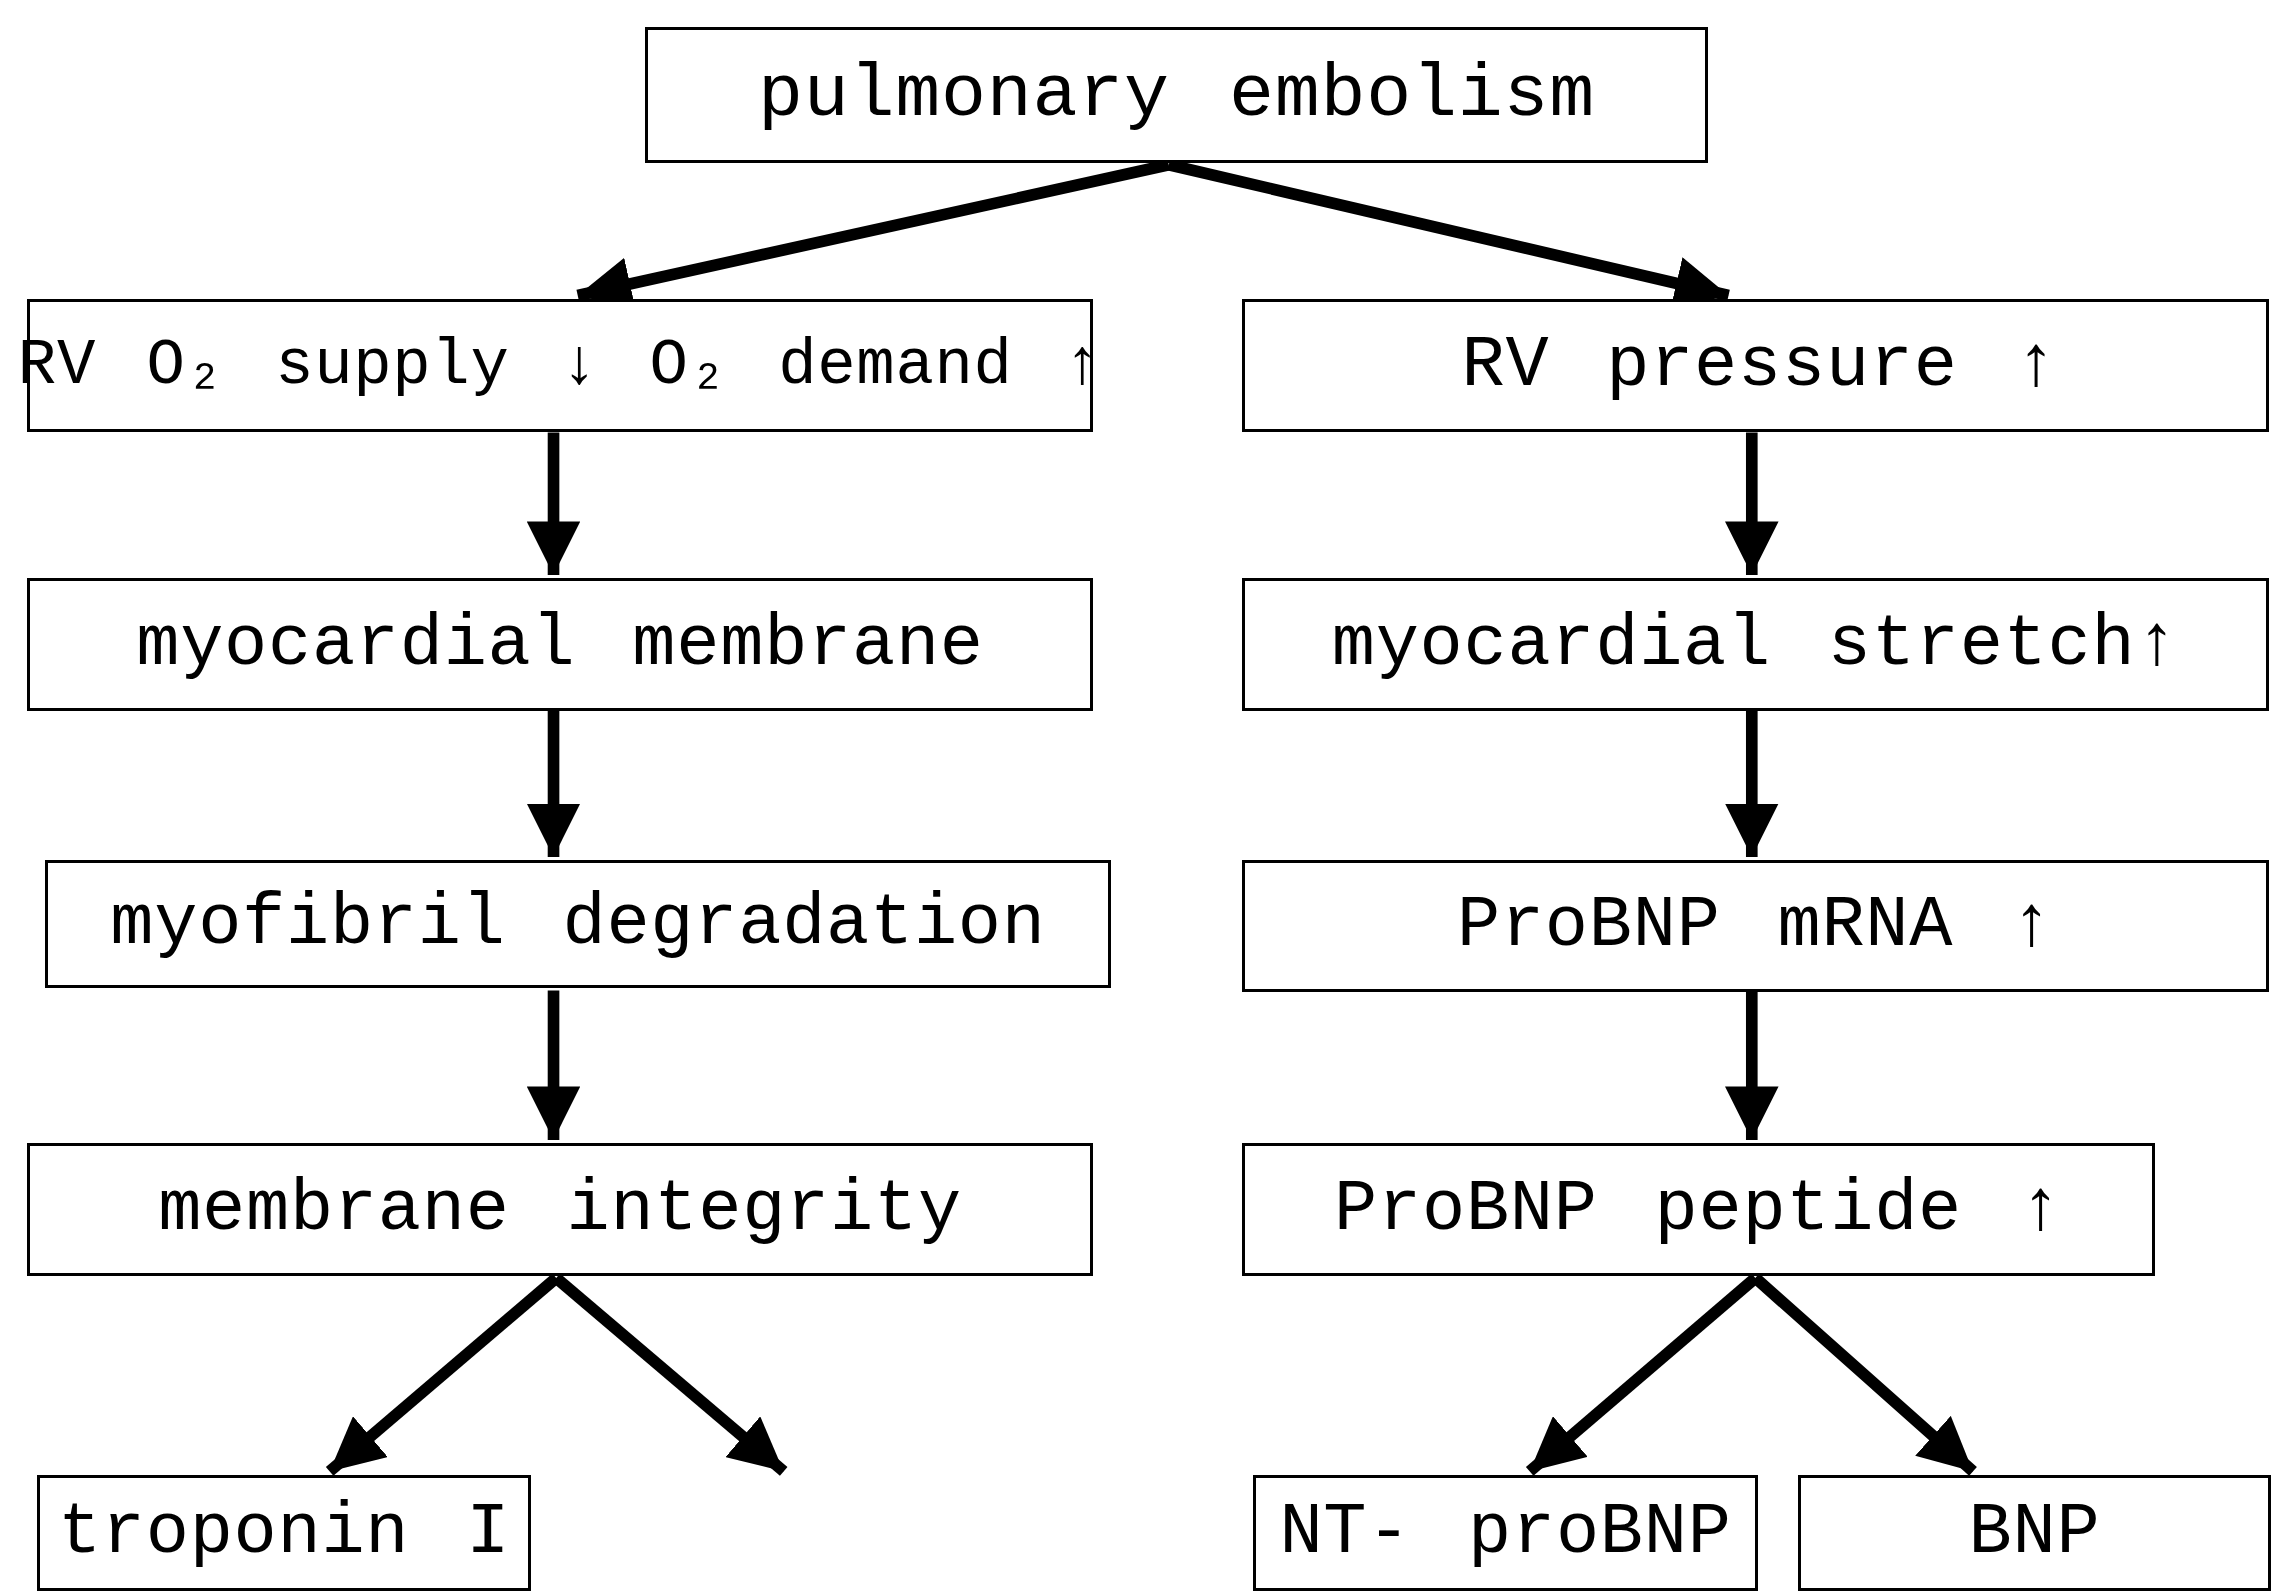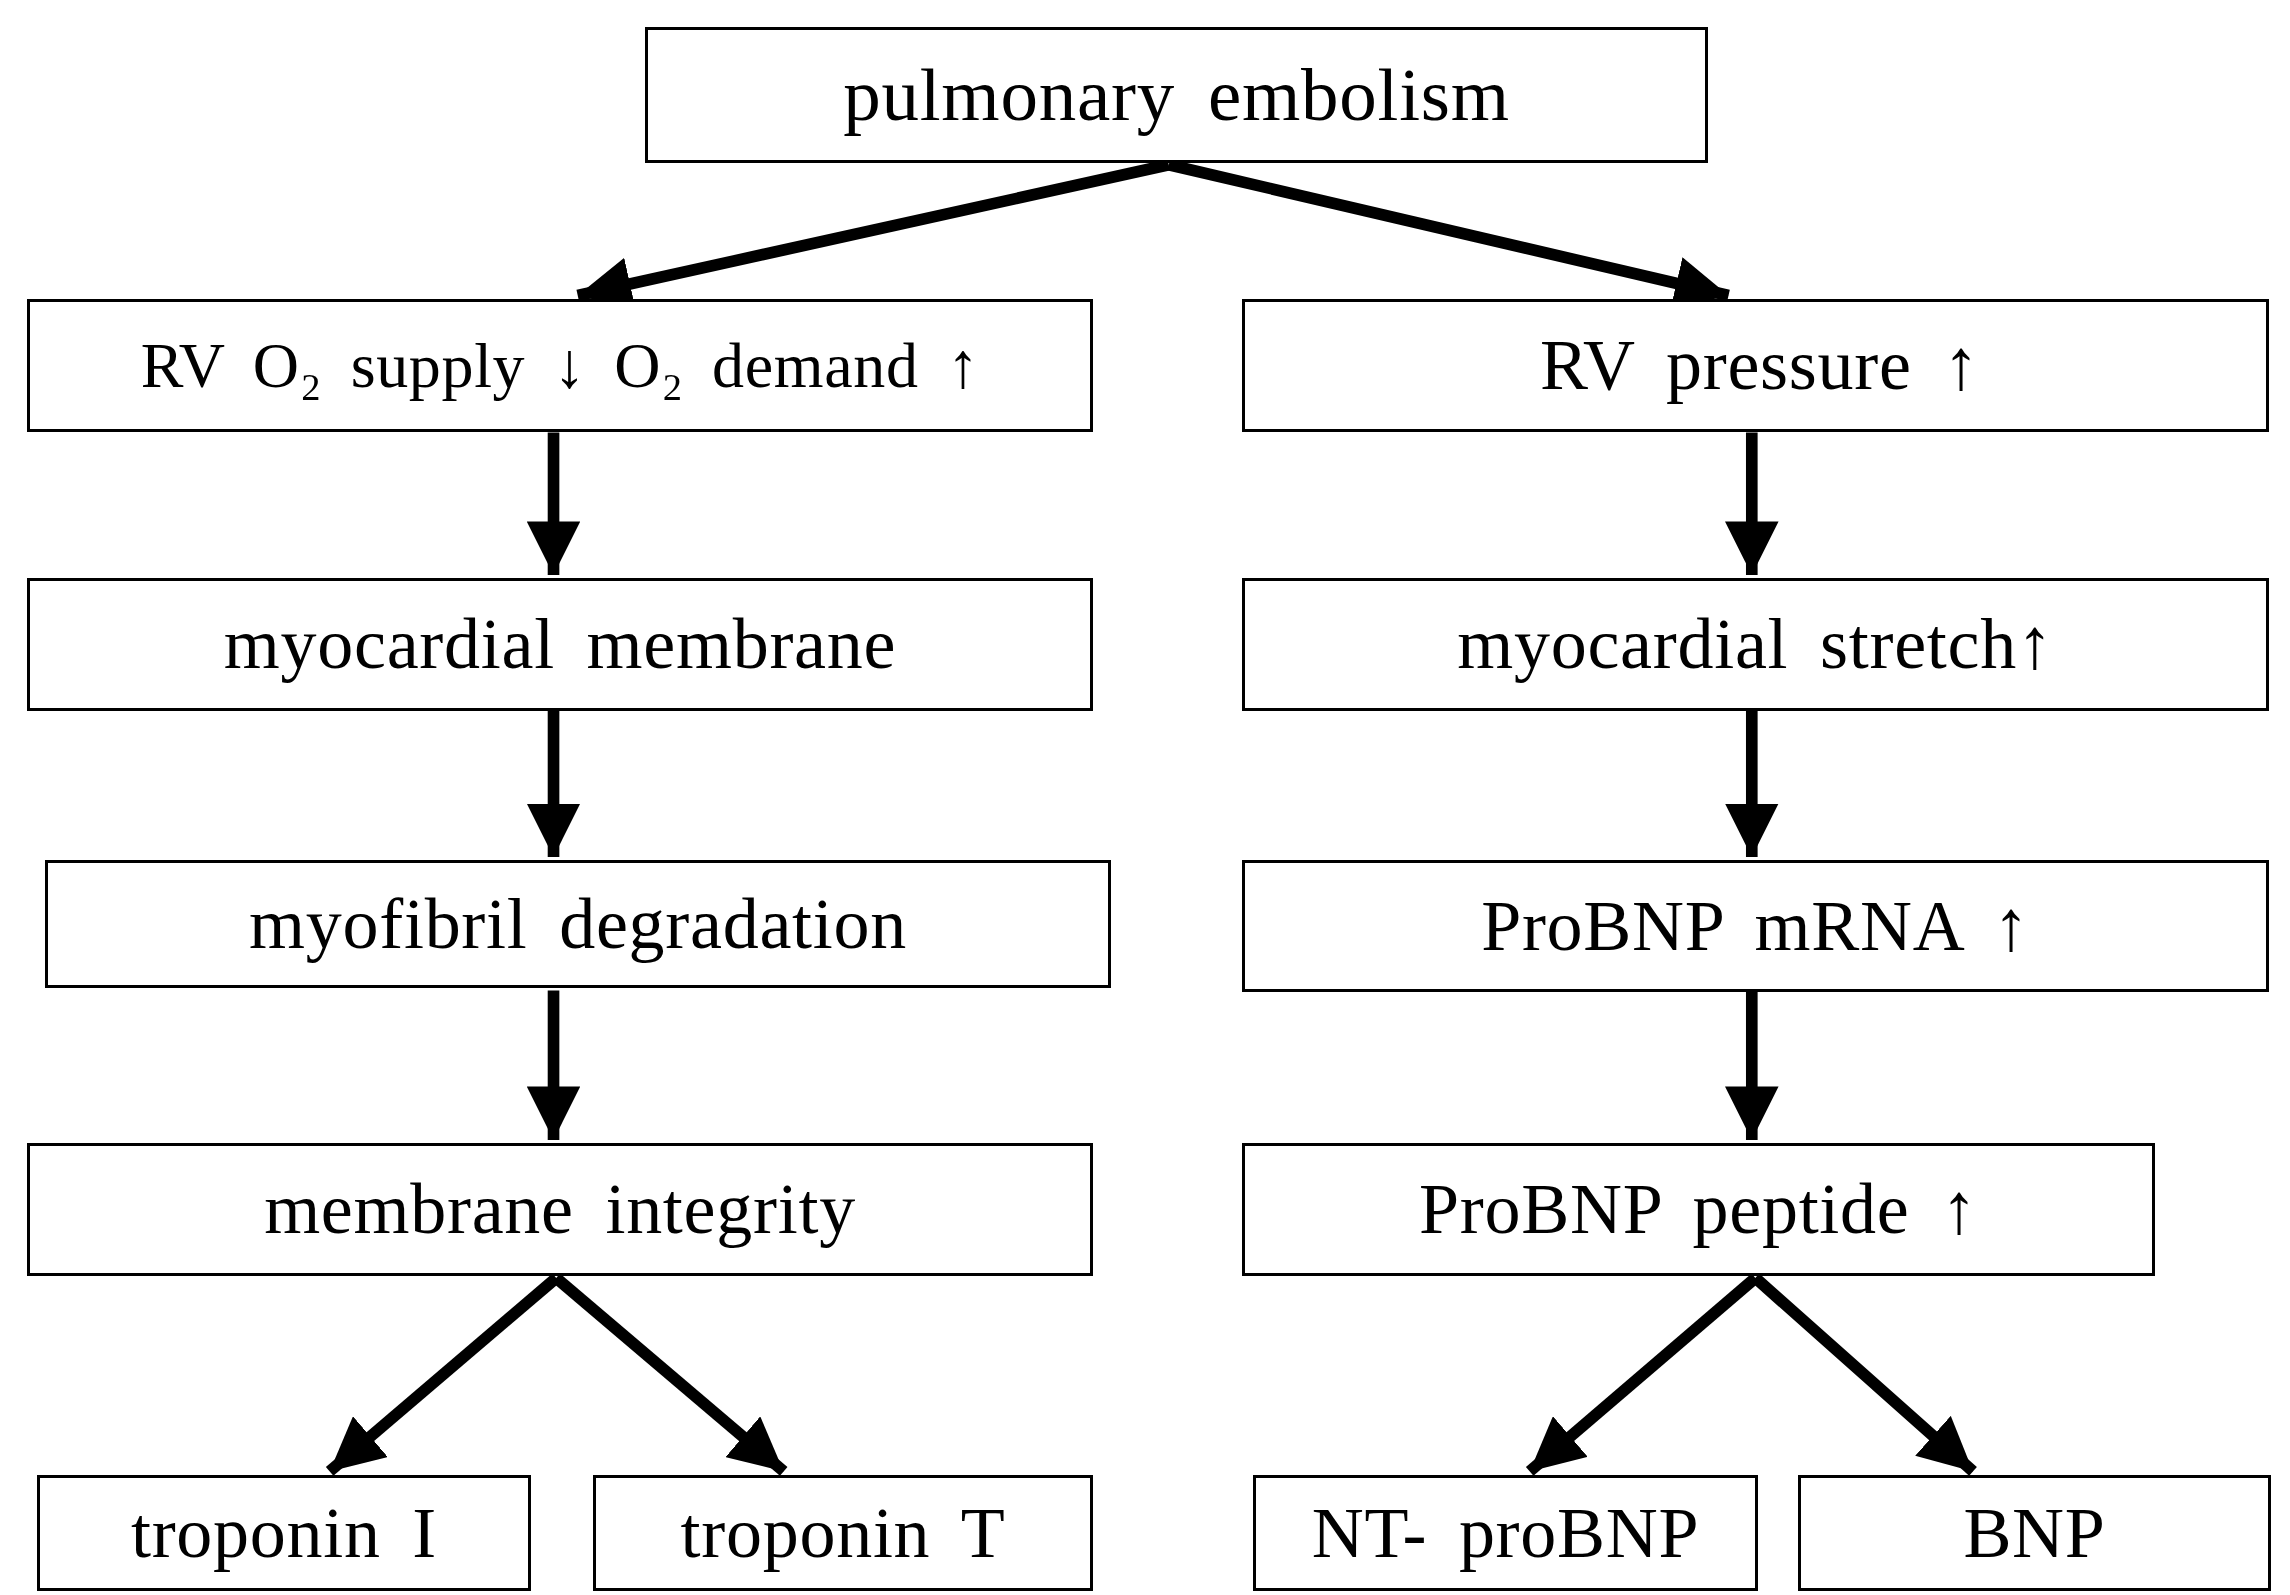--- a/index.html
+++ b/index.html
@@ -4,21 +4,21 @@
 <style>
   html, body { margin: 0; padding: 0; }
   body { background: #ffffff; }
 
   .canvas {
     position: relative;
     width: 2291px;
     height: 1595px;
     background: #ffffff;
     overflow: hidden;
-    font-family: Liberation Serif, serif;
+    font-family: Liberation Mono, monospace;
   }
 
   .connector-layer {
     position: absolute;
     left: 0; top: 0;
     width: 2291px;
     height: 1595px;
   }
   .connector-layer line { stroke: #000000; stroke-width: 13; }
   .connector-layer .arrowhead-fill { fill: #000000; }
@@ -110,23 +110,20 @@
   <div class="box box--r4">
     <span>ProBNP mRNA ↑</span>
   </div>
   <div class="box box--r5">
     <span>ProBNP peptide ↑</span>
   </div>
 
   <div class="box box--trop-i">
     <span>troponin I</span>
   </div>
-  <div class="box box--trop-t">
-    <span>troponin T</span>
-  </div>
 
   <div class="box box--nt-probnp">
     <span>NT- proBNP</span>
   </div>
   <div class="box box--bnp">
     <span>BNP</span>
   </div>
 
 </div>
 

